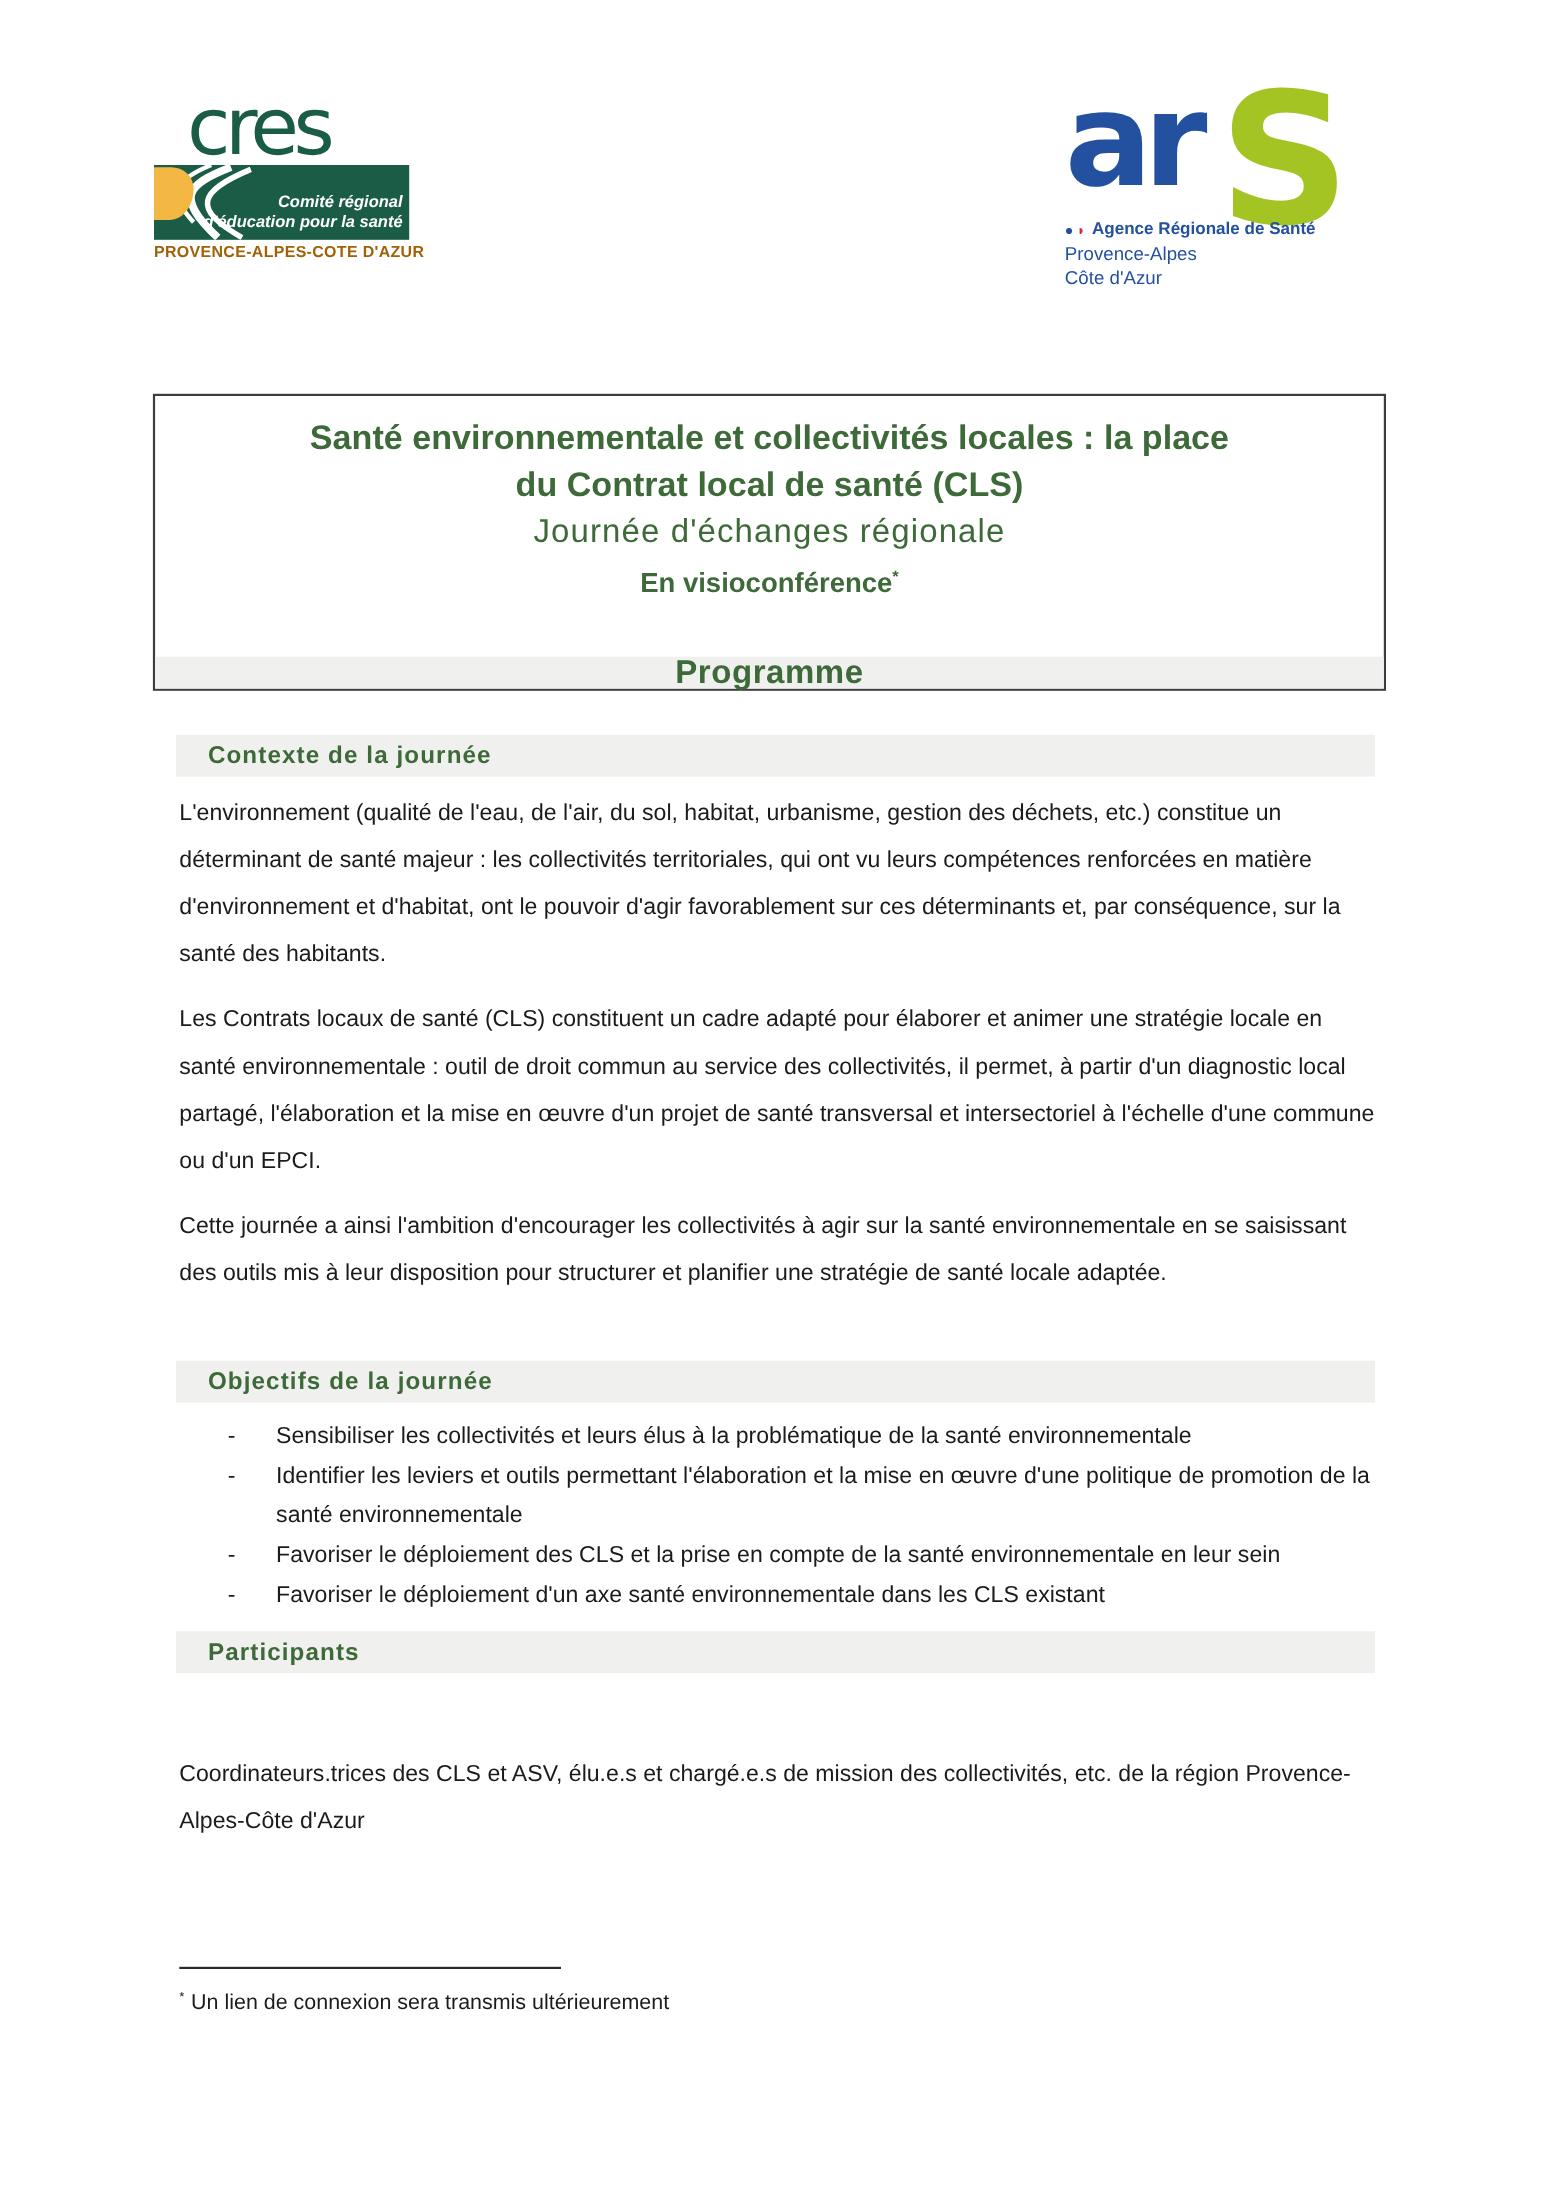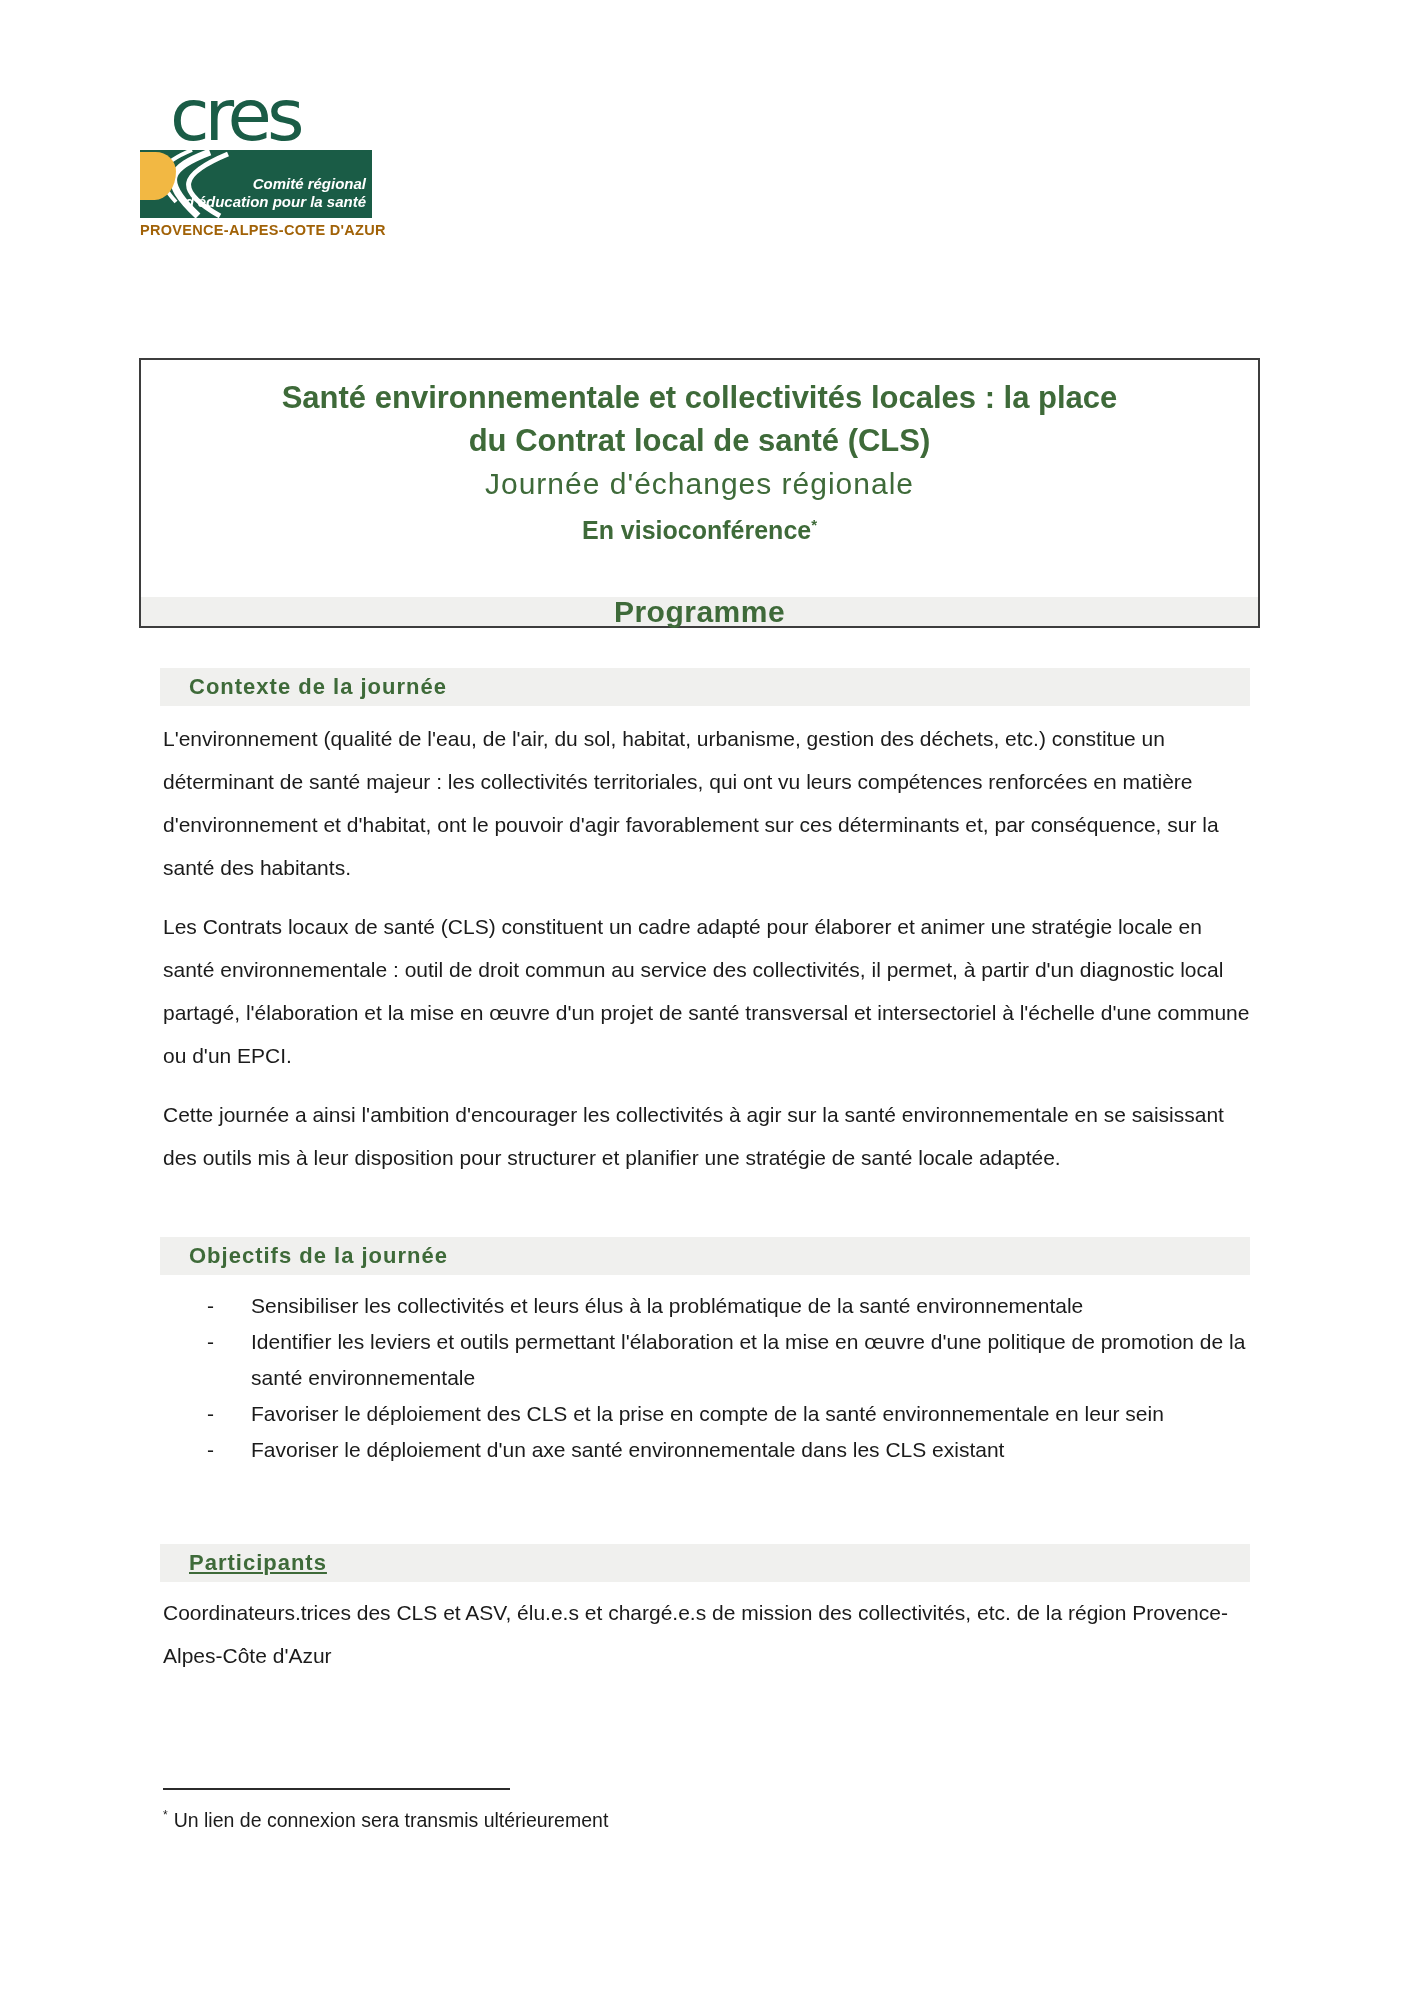--- a/index.html
+++ b/index.html
@@ -42,21 +42,21 @@
   .programme-band{position:absolute;left:0;right:0;bottom:0;height:29px;background:#f0f0ee;
     display:flex;align-items:center;justify-content:center;
     font-size:30px;font-weight:bold;color:#3e6a39;letter-spacing:0.5px;}
 
   
   .band{position:absolute;left:160px;width:1090px;height:38px;background:#f0f0ee;
     color:#3e6a39;font-weight:bold;font-size:22px;line-height:38px;padding-left:29px;
     box-sizing:border-box;letter-spacing:1px;}
   .band-contexte{top:668px;}
   .band-objectifs{top:1237px;}
-  .band-participants{top:1544px;text-decoration:underline;}
+  .band-participants{top:1483px;}
 
   
   .body-text{color:#1b1b1b;font-size:21px;line-height:43px;}
   .paragraphs{position:absolute;left:163px;top:717px;width:1087px;}
   .paragraphs p{margin:0 0 16px 0;}
   .objectifs-list{position:absolute;left:205px;top:1288px;width:1056px;margin:0;padding:0;
     list-style:none;font-size:21px;line-height:36px;color:#1b1b1b;}
   .objectifs-list li{display:flex;margin:0;}
   .objectifs-list .dash{flex:none;width:46px;padding-left:2px;box-sizing:border-box;}
   .objectifs-list .li-text{flex:1;}
@@ -81,20 +81,33 @@
       <path d="M52 0 C 18 14, 12 26, 36 52" fill="none" stroke="#ffffff" stroke-width="4"></path>
     </svg>
     <div class="cres-leaf"></div>
     <div class="cres-tagline">
       <div>Comité régional</div>
       <div>d'éducation pour la santé</div>
     </div>
     <div class="cres-region">PROVENCE-ALPES-COTE D'AZUR</div>
   </div>
 
+  <div class="ars-logo">
+    <div class="ars-ar">ar</div>
+    <div class="ars-s">S</div>
+    <div class="ars-sub">
+      <div class="ars-row1">
+        <span class="ars-dot">●</span>
+        <span class="ars-crescent">◗</span>
+        <span class="ars-name">Agence Régionale de Santé</span>
+      </div>
+      <div class="ars-region">Provence-Alpes</div>
+      <div class="ars-region">Côte d'Azur</div>
+    </div>
+  </div>
 
   <div class="title-box">
     <div class="title-main">
       <div>Santé environnementale et collectivités locales : la place</div>
       <div>du Contrat local de santé (CLS)</div>
     </div>
     <div class="title-sub">Journée d'échanges régionale</div>
     <div class="title-mode"><span>En visioconférence</span><sup>*</sup></div>
     <div class="programme-band">Programme</div>
   </div>

